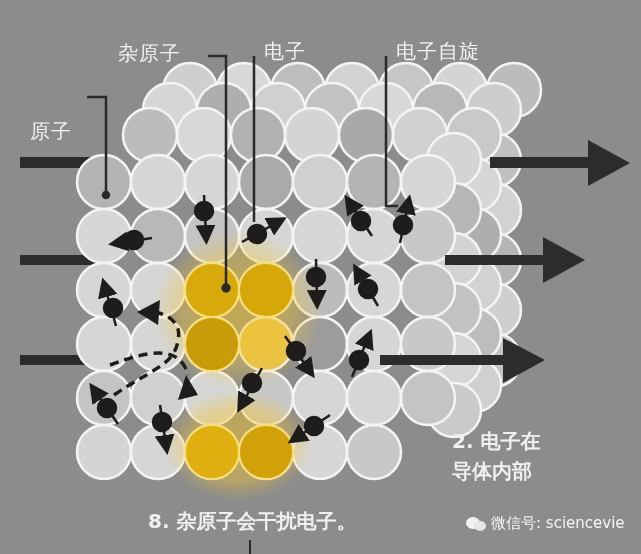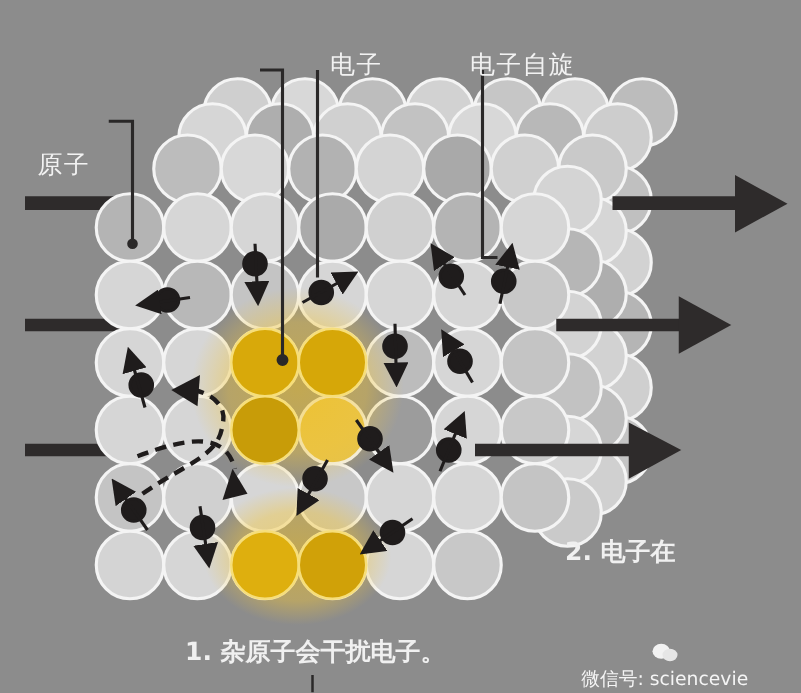--- a/index.html
+++ b/index.html
@@ -1,20 +1,20 @@
 <!DOCTYPE html>
 <html><head>
 <meta charset="utf-8">
 <style>
   html,body{margin:0;padding:0;}
   body{width:641px;height:554px;background:#8c8c8c;overflow:hidden;position:relative;font-family:"DejaVu Sans","Liberation Sans",sans-serif;}
   #stage{position:absolute;left:0;top:0;width:641px;height:554px;}
   .label{position:absolute;color:#f2f2f2;font-size:20px;letter-spacing:1px;white-space:nowrap;}
   .note{position:absolute;color:#f0f0f0;font-size:20px;line-height:30px;font-weight:bold;}
-  .wm{position:absolute;left:465px;top:514px;color:#f5f5f5;font-size:15px;display:flex;align-items:center;gap:4px;flex-direction:column;}
+  .wm{position:absolute;left:465px;top:514px;color:#f5f5f5;font-size:15px;display:flex;align-items:center;gap:4px;}
   .wm-icon{width:22px;height:16px;position:relative;}
 </style>
 </head>
 <body>
 
 <div id="stage">
   <svg width="641" height="554" viewBox="0 0 641 554">
     <defs>
       <radialGradient id="glow" cx="50%" cy="50%" r="50%">
         <stop offset="0%" stop-color="#f4c21c" stop-opacity="0.95"></stop>
@@ -196,26 +196,28 @@
       <path d="M114,395 C150,370 175,365 178,340 C182,325 170,315 155,312" stroke="#1f1c1c" stroke-width="3.5" stroke-dasharray="9,6" fill="none"></path>
       <polygon points="137,312 160,300 158,325" fill="#1f1c1c"></polygon>
       <path d="M110,365 C150,350 180,345 188,375" stroke="#1f1c1c" stroke-width="3.5" stroke-dasharray="9,6" fill="none"></path>
       <polygon points="178,400 186,375 198,395" fill="#1f1c1c"></polygon>
     </g>
 
     <line x1="250" y1="540" x2="250" y2="554" stroke="#2a2828" stroke-width="2"></line>
   </svg>
 
   <div class="label" style="left:30px;top:82px;margin-top:36px;">原子</div>
+  <div class="label" style="left:118px;top:40px;">杂原子</div>
   <div class="label" style="left:264px;top:38px;">电子</div>
-  <div class="label" style="left:376px;top:38px;">电子自旋</div>
-
-  <div class="note" style="left:148px;top:506px;">1. 杂原子会干扰电子。</div>
+  <div class="label" style="left:396px;top:38px;">电子自旋</div>
+
+  <div class="note" style="left:148px;top:506px;">8. 杂原子会干扰电子。</div>
   <div class="note" style="left:452px;top:426px;">
     <div>2. 电子在</div>
+    <div>导体内部</div>
   </div>
 
   <div class="wm">
     <span class="wm-icon">
       <svg width="22" height="16" viewBox="0 0 22 16">
           <ellipse cx="8" cy="7" rx="7" ry="6" fill="#f2f2f2"></ellipse>
           <ellipse cx="15" cy="10" rx="6" ry="5" fill="#e6e6e6"></ellipse>
         </svg>
     </span>
     <span>微信号: sciencevie</span>

